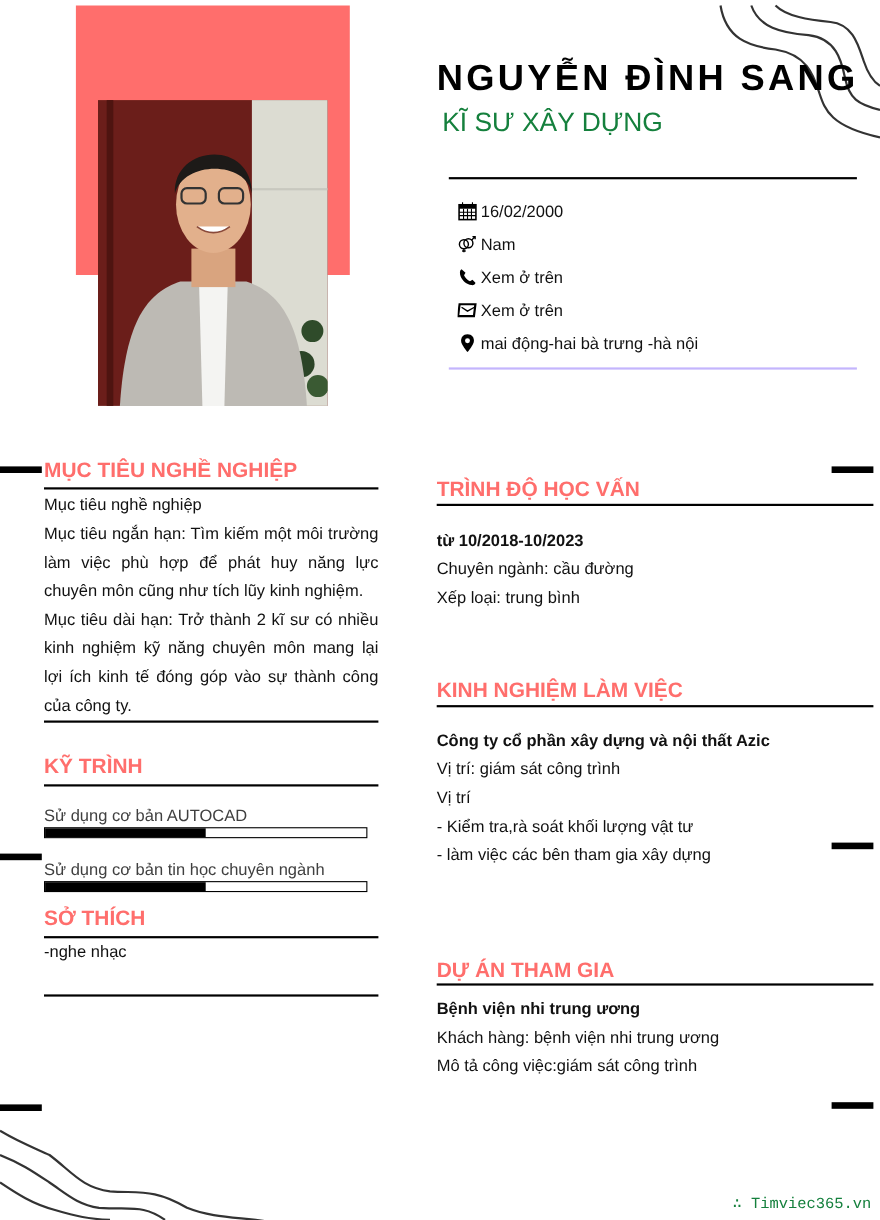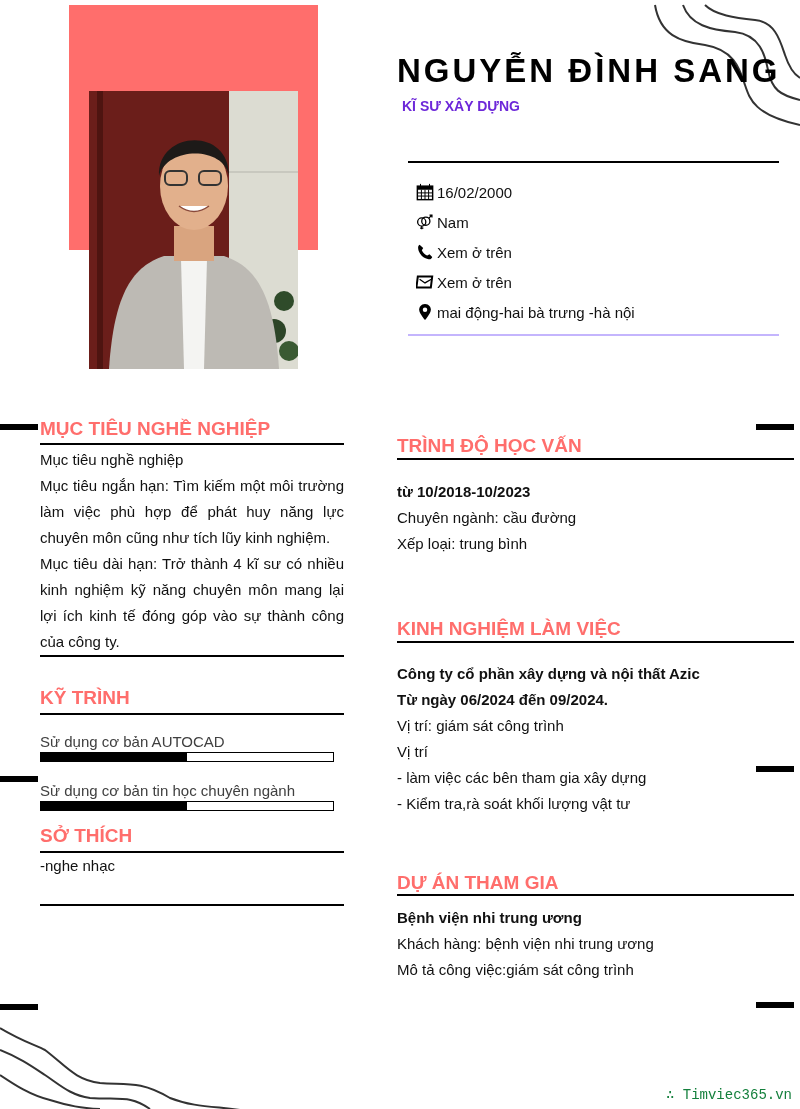--- a/index.html
+++ b/index.html
@@ -6,21 +6,21 @@
   html, body { width: 800px; height: 1109px; background: #ffffff; overflow: hidden; }
   body { position: relative; font-family: "Liberation Sans", "DejaVu Sans", sans-serif; color: #111; }
 
   .abs { position: absolute; }
 
   .coral-block { left: 69px; top: 5px; width: 249px; height: 245px; background: #ff6e6c; }
   .photo { left: 89px; top: 91px; width: 209px; height: 278px; overflow: hidden; }
   .photo svg { width: 100%; height: 100%; display: block; }
 
   .name { left: 397px; top: 52px; font-size: 33px; font-weight: bold; letter-spacing: 3px; color: #000; white-space: nowrap; }
-  .job-title { left: 402px; top: 98px; font-size: 14px; font-weight: bold; color: #6d28d9; }
+  .job-title { left: 402px; top: 98px; font-size: 24px; font-weight: normal; color: #15803d; }
 
   .info-box { left: 408px; top: 161px; width: 371px; height: 175px; border-top: 2px solid #000; border-bottom: 2px solid #c4b5fd; padding-top: 14px; }
   .info-row { display: flex; align-items: center; height: 30px; font-size: 15px; color: #111; padding-left: 6px; }
   .info-row .ic { width: 22px; height: 20px; display: inline-flex; align-items: center; justify-content: center; margin-right: 1px; }
   .info-row .ic svg { width: 18px; height: 18px; }
 
   .deco-bar { height: 6px; background: #000; }
 
   .section-title { font-size: 19px; font-weight: bold; color: #ff6e6c; white-space: nowrap; }
   .rule { height: 2px; background: #000; }
@@ -130,21 +130,21 @@
 <div class="abs deco-bar" style="left:0;top:776px;width:38px;"></div>
 <div class="abs deco-bar" style="left:756px;top:766px;width:38px;"></div>
 <div class="abs deco-bar" style="left:0;top:1004px;width:38px;"></div>
 <div class="abs deco-bar" style="left:756px;top:1002px;width:38px;"></div>
 
 <div class="abs section-title" style="left:40px;top:418px;">MỤC TIÊU NGHỀ NGHIỆP</div>
 <div class="abs rule" style="left:40px;top:443px;width:304px;"></div>
 <div class="abs" style="left:40px;top:447px;width:304px;">
   <div class="text">Mục tiêu nghề nghiệp</div>
   <div class="text justify">Mục tiêu ngắn hạn: Tìm kiếm một môi trường làm việc phù hợp để phát huy năng lực chuyên môn cũng như tích lũy kinh nghiệm.</div>
-  <div class="text justify">Mục tiêu dài hạn: Trở thành 4 kĩ sư có nhiều kinh nghiệm kỹ năng chuyên môn  mang lại lợi ích kinh tế đóng góp vào sự thành công của công ty.</div>
+  <div class="text justify">Mục tiêu dài hạn: Trở thành 2 kĩ sư có nhiều kinh nghiệm kỹ năng chuyên môn  mang lại lợi ích kinh tế đóng góp vào sự thành công của công ty.</div>
 </div>
 <div class="abs rule" style="left:40px;top:655px;width:304px;"></div>
 
 <div class="abs section-title" style="left:40px;top:687px;">KỸ TRÌNH</div>
 <div class="abs rule" style="left:40px;top:713px;width:304px;"></div>
 
 <div class="abs skill-label" style="left:40px;top:733px;">Sử dụng cơ bản AUTOCAD</div>
 <div class="abs skill-bar" style="left:40px;top:752px;">
   <div class="skill-fill" style="width:50%;"></div>
 </div>
@@ -164,25 +164,24 @@
 <div class="abs" style="left:397px;top:479px;width:390px;">
   <div class="text bold">từ 10/2018-10/2023</div>
   <div class="text">Chuyên ngành: cầu đường</div>
   <div class="text">Xếp loại: trung bình</div>
 </div>
 
 <div class="abs section-title" style="left:397px;top:618px;">KINH NGHIỆM LÀM VIỆC</div>
 <div class="abs rule" style="left:397px;top:641px;width:397px;"></div>
 <div class="abs" style="left:397px;top:661px;width:390px;">
   <div class="text bold">Công ty cổ phần xây dựng và nội thất Azic</div>
-  <div class="text bold">Từ ngày 06/2024 đến 09/2024.</div>
   <div class="text">Vị trí: giám sát công trình</div>
   <div class="text">Vị trí</div>
+  <div class="text">- Kiểm tra,rà soát khối lượng vật tư</div>
   <div class="text">- làm việc các bên tham gia xây dựng</div>
-  <div class="text">- Kiểm tra,rà soát khối lượng vật tư</div>
 </div>
 
 <div class="abs section-title" style="left:397px;top:872px;">DỰ ÁN THAM GIA</div>
 <div class="abs rule" style="left:397px;top:894px;width:397px;"></div>
 <div class="abs" style="left:397px;top:905px;width:390px;">
   <div class="text bold">Bệnh viện nhi trung ương</div>
   <div class="text">Khách hàng: bệnh viện nhi trung ương</div>
   <div class="text">Mô tả công việc:giám sát công trình</div>
 </div>
 

